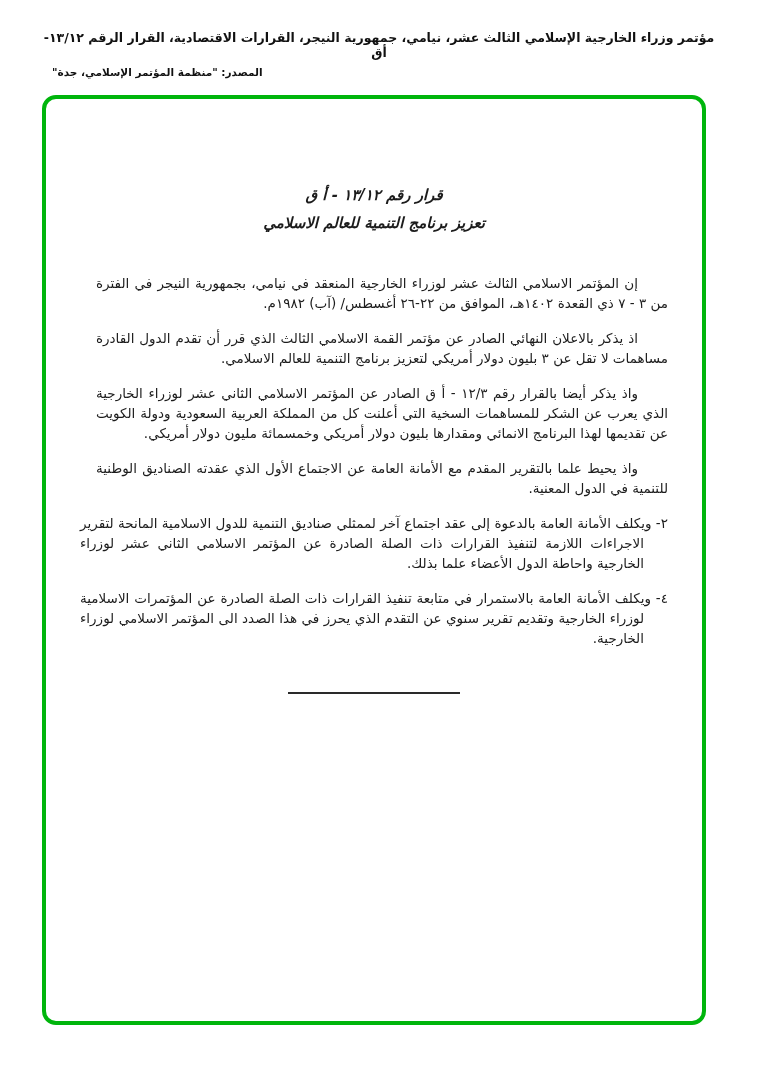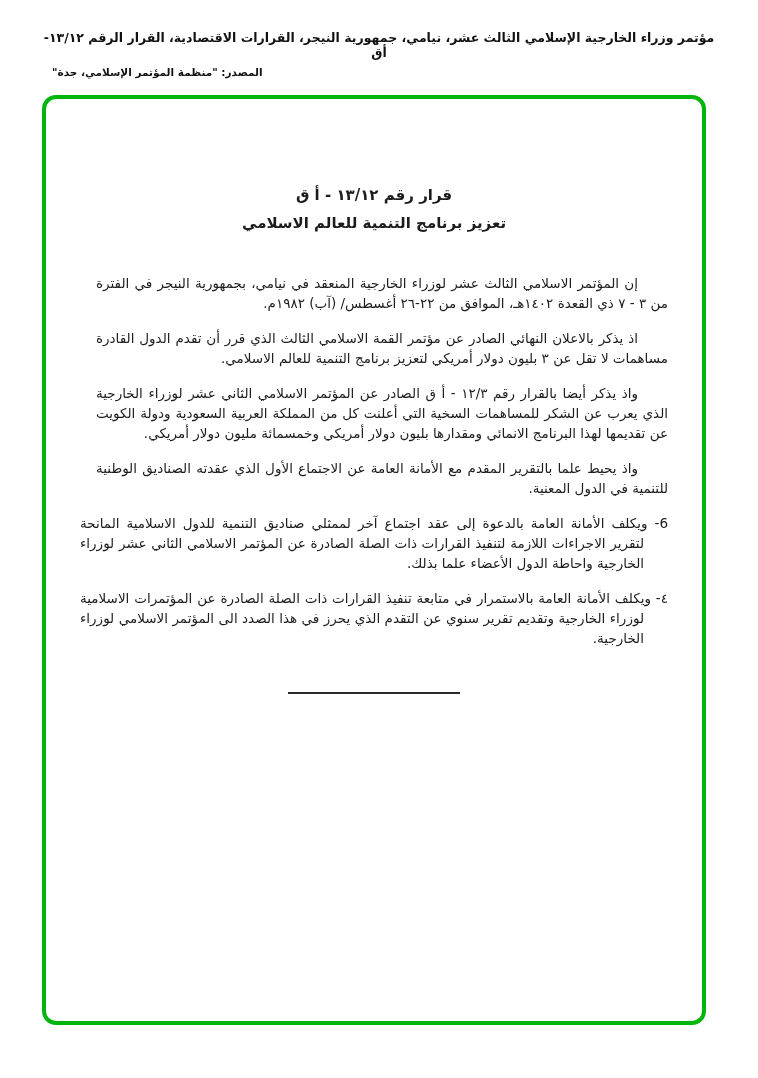--- a/index.html
+++ b/index.html
@@ -60,20 +60,21 @@
     line-height: 20px;
     color: #1c1c1c;
     text-align: justify;
   }
   .title {
     text-align: center;
     font-weight: bold;
     font-size: 15px;
     line-height: 24px;
     text-indent: 0;
+    font-style: italic;
   }
   .title.t1 { margin-bottom: 4px; }
   .title.t2 { margin-bottom: 38px; }
   .para {
     margin: 0 0 15px 16px;
     text-indent: 30px;
   }
   .item {
     margin: 0 0 15px 0;
     padding-right: 24px;
@@ -99,21 +100,21 @@
     <div class="doc-content">
 
       <div class="title t1">قرار رقم ١٣/١٢ - أ ق</div>
       <div class="title t2">تعزيز برنامج التنمية للعالم الاسلامي</div>
 
       <p class="para">إن المؤتمر الاسلامي الثالث عشر لوزراء الخارجية المنعقد في نيامي، بجمهورية النيجر في الفترة من ٣ - ٧ ذي القعدة ١٤٠٢هـ، الموافق من ٢٢-٢٦ أغسطس/ (آب) ١٩٨٢م.</p>
       <p class="para">اذ يذكر بالاعلان النهائي الصادر عن مؤتمر القمة الاسلامي الثالث الذي قرر أن تقدم الدول القادرة مساهمات لا تقل عن ٣ بليون دولار أمريكي لتعزيز برنامج التنمية للعالم الاسلامي.</p>
       <p class="para">واذ يذكر أيضا بالقرار رقم ١٢/٣ - أ ق الصادر عن المؤتمر الاسلامي الثاني عشر لوزراء الخارجية الذي يعرب عن الشكر للمساهمات السخية التي أعلنت كل من المملكة العربية السعودية ودولة الكويت عن تقديمها لهذا البرنامج الانمائي ومقدارها بليون دولار أمريكي وخمسمائة مليون دولار أمريكي.</p>
       <p class="para">واذ يحيط علما بالتقرير المقدم مع الأمانة العامة عن الاجتماع الأول الذي عقدته الصناديق الوطنية للتنمية في الدول المعنية.</p>
 
-      <p class="item">6- ويكلف الأمانة العامة بالدعوة إلى عقد اجتماع آخر لممثلي صناديق التنمية للدول الاسلامية المانحة لتقرير الاجراءات اللازمة لتنفيذ القرارات ذات الصلة الصادرة عن المؤتمر الاسلامي الثاني عشر لوزراء الخارجية واحاطة الدول الأعضاء علما بذلك.</p>
+      <p class="item">٢- ويكلف الأمانة العامة بالدعوة إلى عقد اجتماع آخر لممثلي صناديق التنمية للدول الاسلامية المانحة لتقرير الاجراءات اللازمة لتنفيذ القرارات ذات الصلة الصادرة عن المؤتمر الاسلامي الثاني عشر لوزراء الخارجية واحاطة الدول الأعضاء علما بذلك.</p>
       <p class="item">٤- ويكلف الأمانة العامة بالاستمرار في متابعة تنفيذ القرارات ذات الصلة الصادرة عن المؤتمرات الاسلامية لوزراء الخارجية وتقديم تقرير سنوي عن التقدم الذي يحرز في هذا الصدد الى المؤتمر الاسلامي لوزراء الخارجية.</p>
 
       <div class="rule"></div>
 
     </div>
   </div>
 
 </div>
 
 </body></html>

